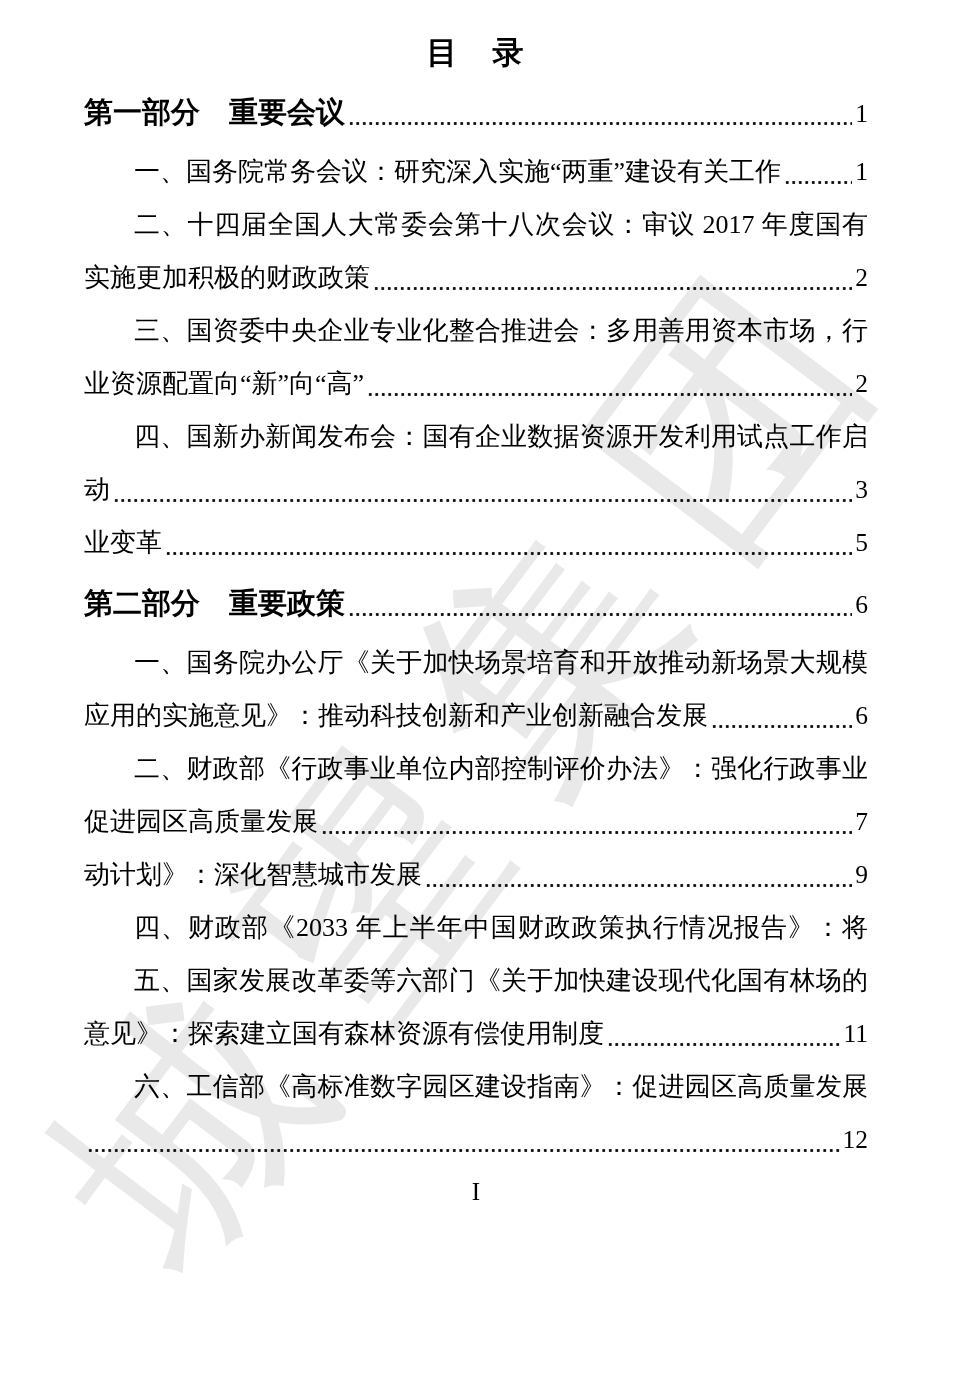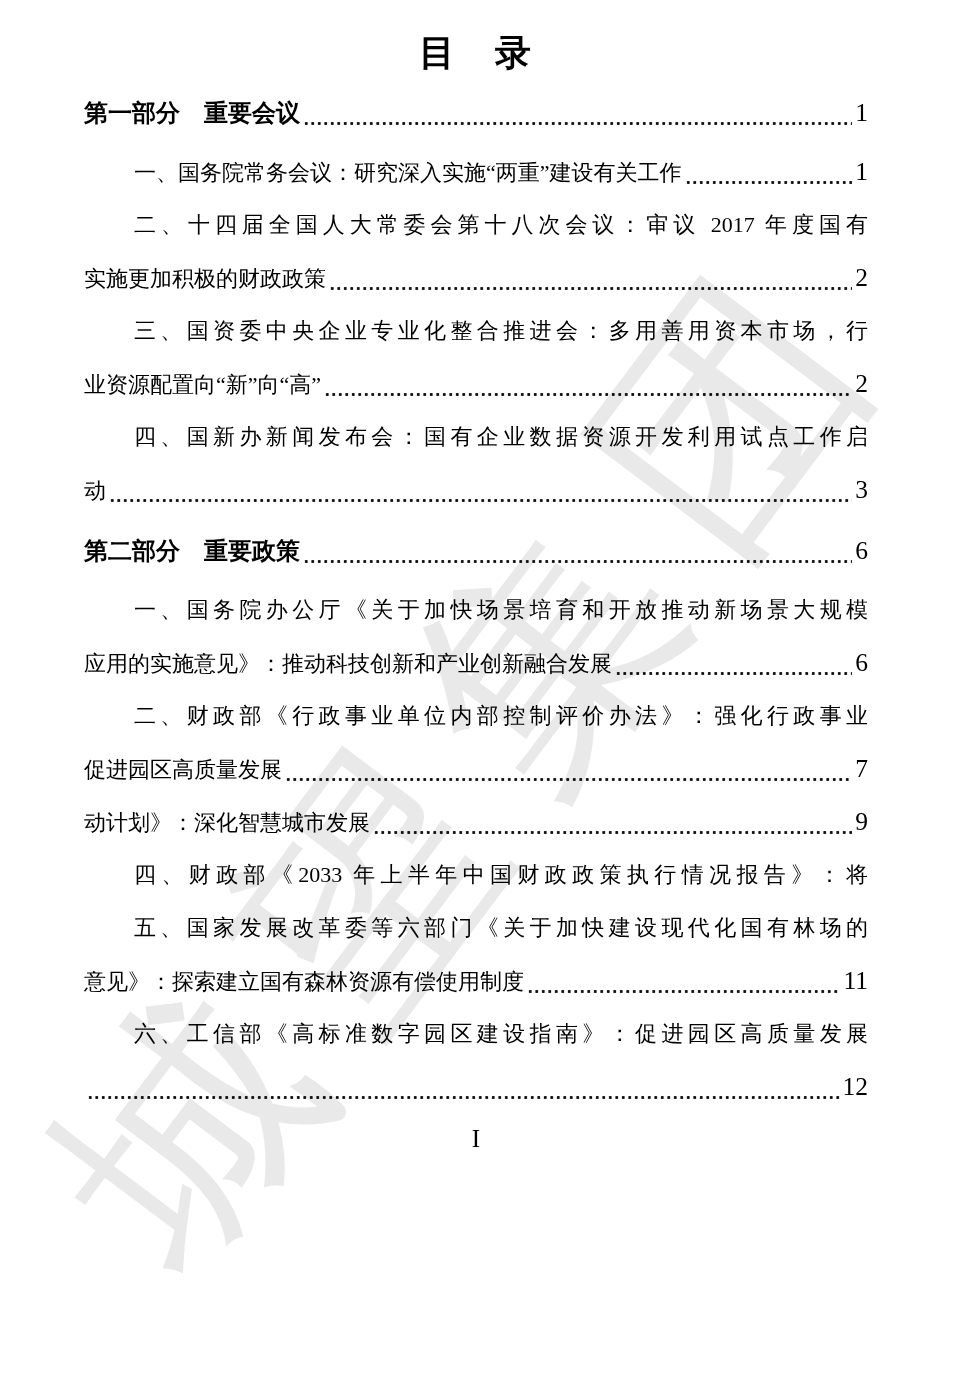--- a/index.html
+++ b/index.html
@@ -29,21 +29,21 @@
     pointer-events: none;
     user-select: none;
   }
 
   .content { position: relative; z-index: 1; }
 
   .doc-title {
     text-align: center;
     font-family: "Liberation Serif", "DejaVu Serif", serif;
     font-weight: 700;
-    font-size: 36px;
+    font-size: 31px;
     line-height: 50px;
     height: 50px;
     letter-spacing: 2px;
     color: #000;
   }
 
   .toc-line {
     display: flex;
     align-items: baseline;
     line-height: 53px;
@@ -52,28 +52,28 @@
   }
   .toc-line.nopage {
     display: block;
     text-align: justify;
     text-align-last: justify;
   }
   .toc-line.indent { padding-left: 50px; }
 
   .toc-line .t {
     font-family: "Liberation Serif", "DejaVu Serif", serif;
-    font-size: 22px;
+    font-size: 26px;
     color: #000;
   }
   .toc-line.section { margin: 8px 0 6px 0; }
   .toc-line.section .t {
     font-family: Liberation Sans, sans-serif;
     font-weight: 700;
-    font-size: 24px;
+    font-size: 29px;
   }
 
   .leader {
     flex: 1 1 auto;
     min-width: 14px;
     position: relative;
     align-self: stretch;
   }
   .leader::after {
     content: "";
@@ -136,20 +136,25 @@
           <span class="t">业资源配置向“新”向“高”</span>
           <span class="leader"></span>
           <span class="pg">2</span>
         </div>
         <div class="toc-line indent nopage"><span class="t">四、国新办新闻发布会：国有企业数据资源开发利用试点工作启</span></div>
         <div class="toc-line">
           <span class="t">动</span>
           <span class="leader"></span>
           <span class="pg">3</span>
         </div>
+        <div class="toc-line">
+          <span class="t">业变革</span>
+          <span class="leader"></span>
+          <span class="pg">5</span>
+        </div>
         <div class="toc-line section">
           <span class="t">第二部分　重要政策</span>
           <span class="leader"></span>
           <span class="pg">6</span>
         </div>
         <div class="toc-line indent nopage"><span class="t">一、国务院办公厅《关于加快场景培育和开放推动新场景大规模</span></div>
         <div class="toc-line">
           <span class="t">应用的实施意见》：推动科技创新和产业创新融合发展</span>
           <span class="leader"></span>
           <span class="pg">6</span>

